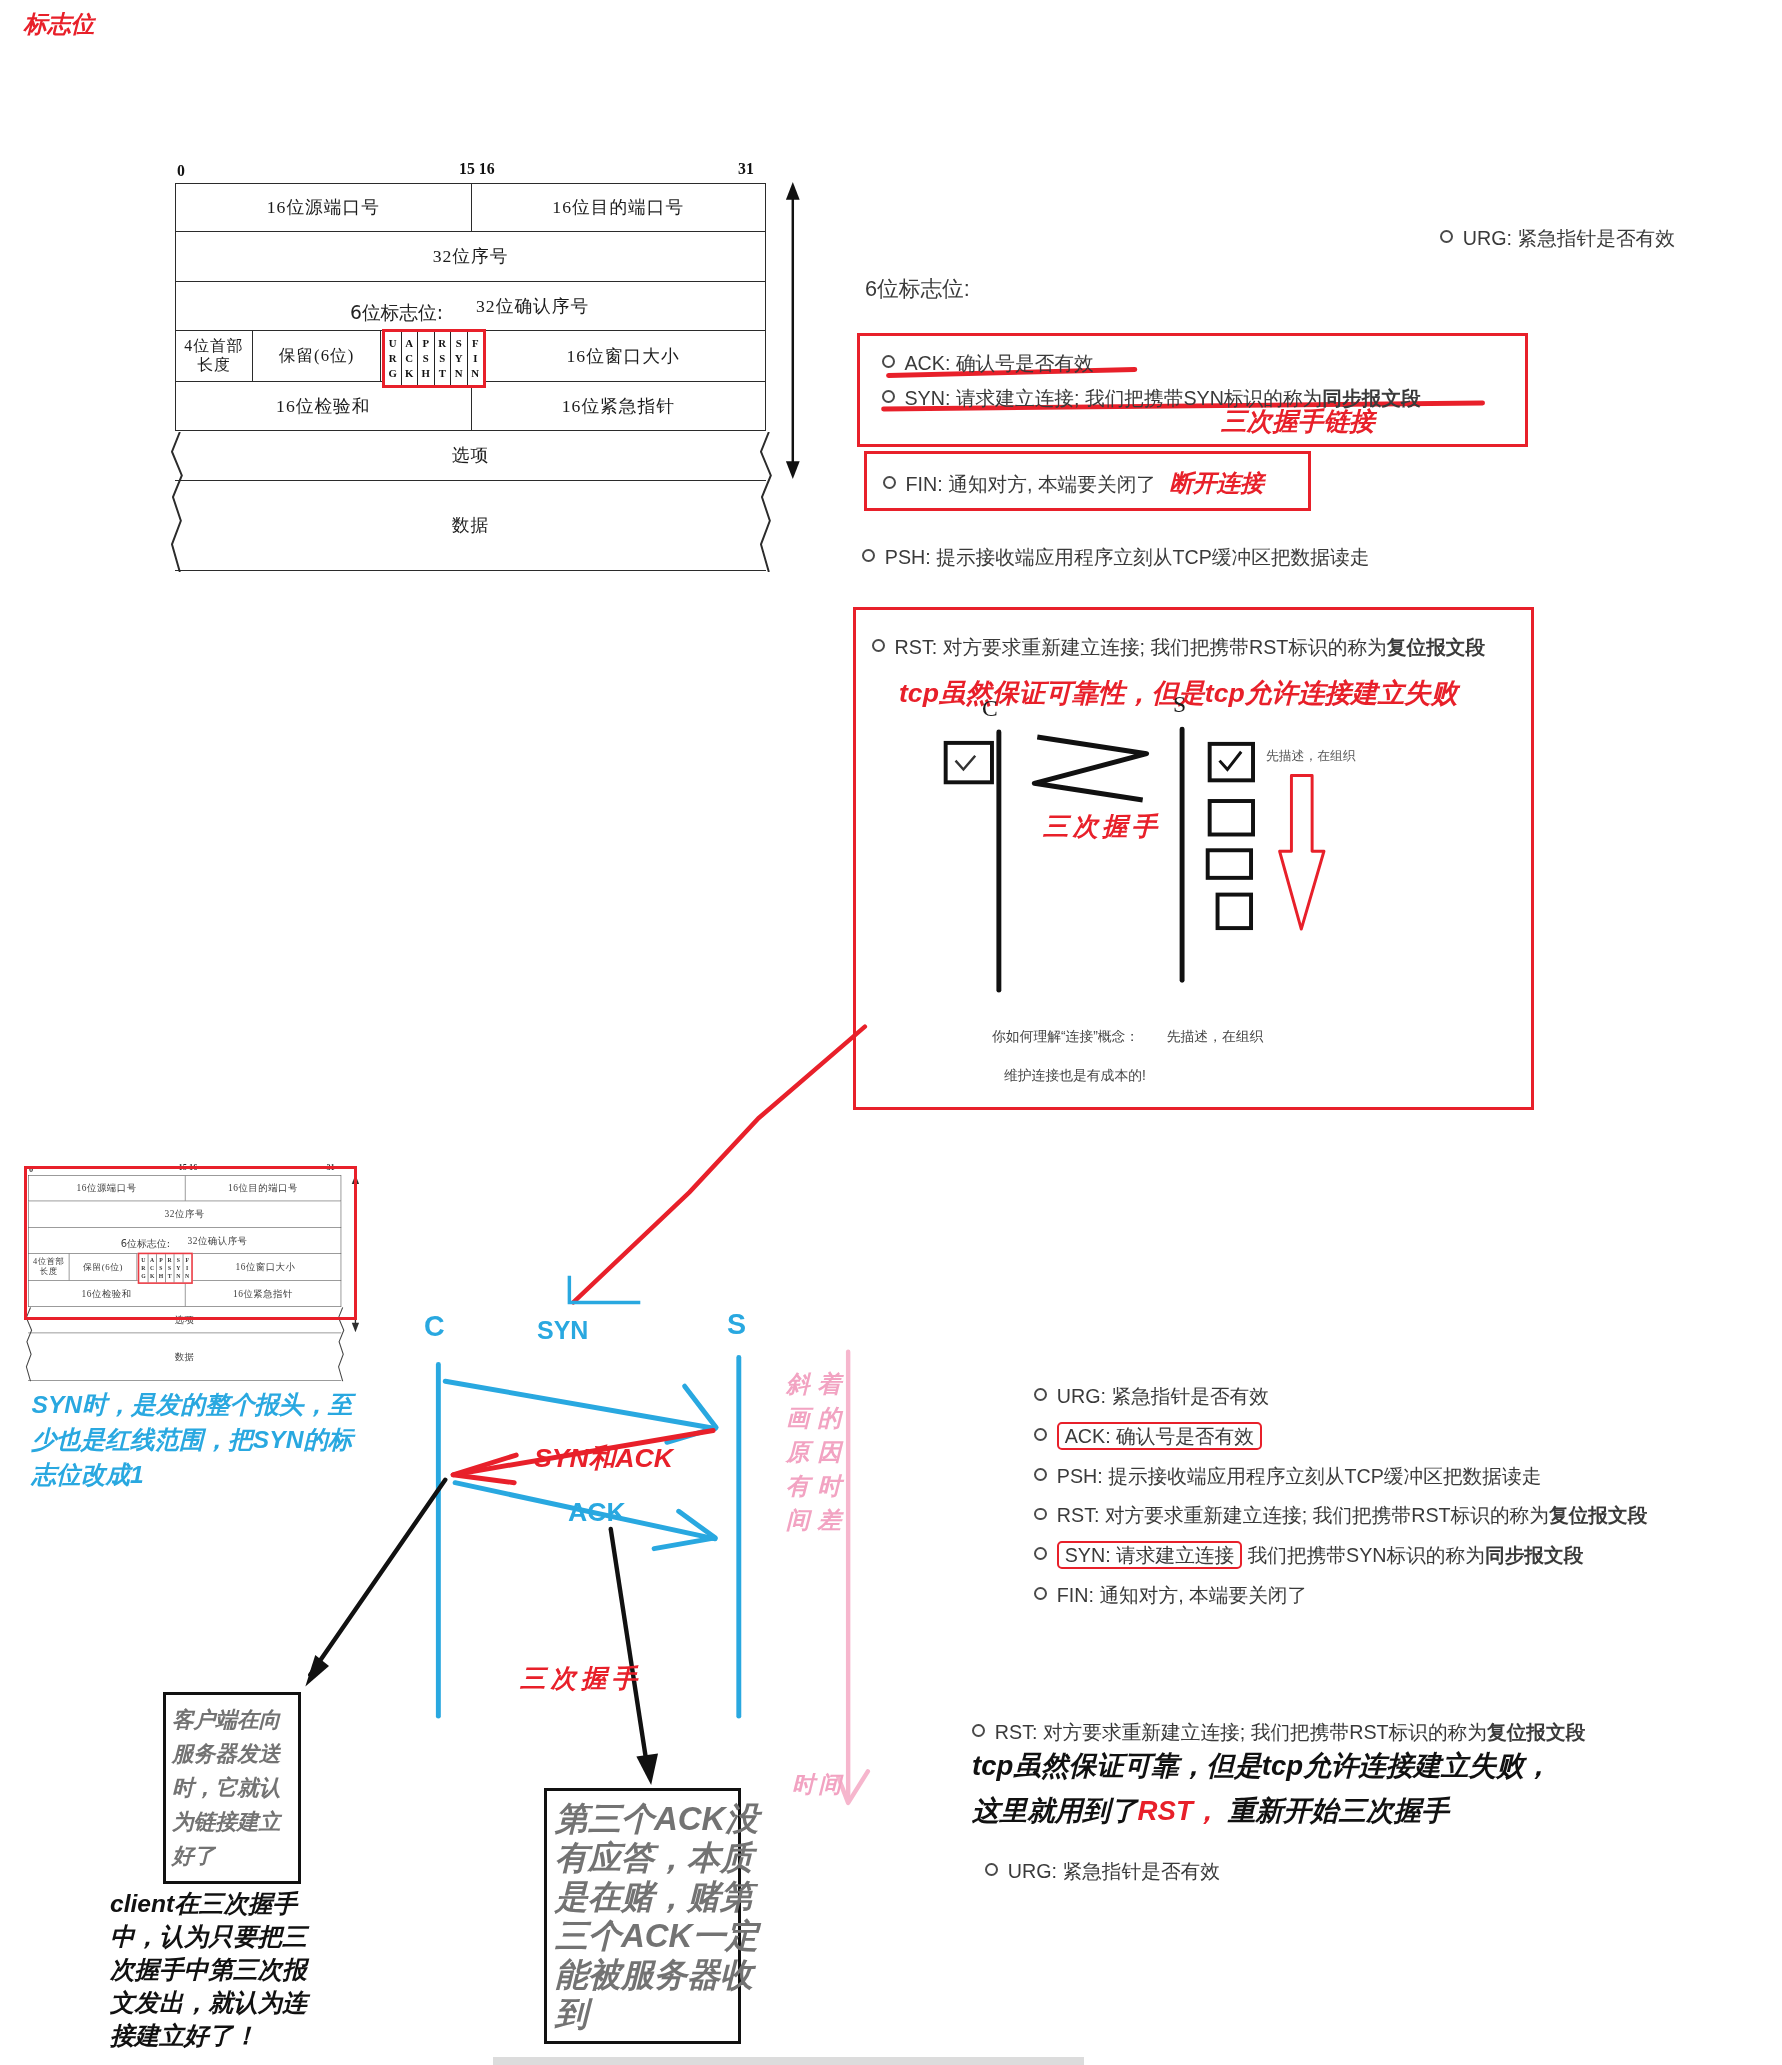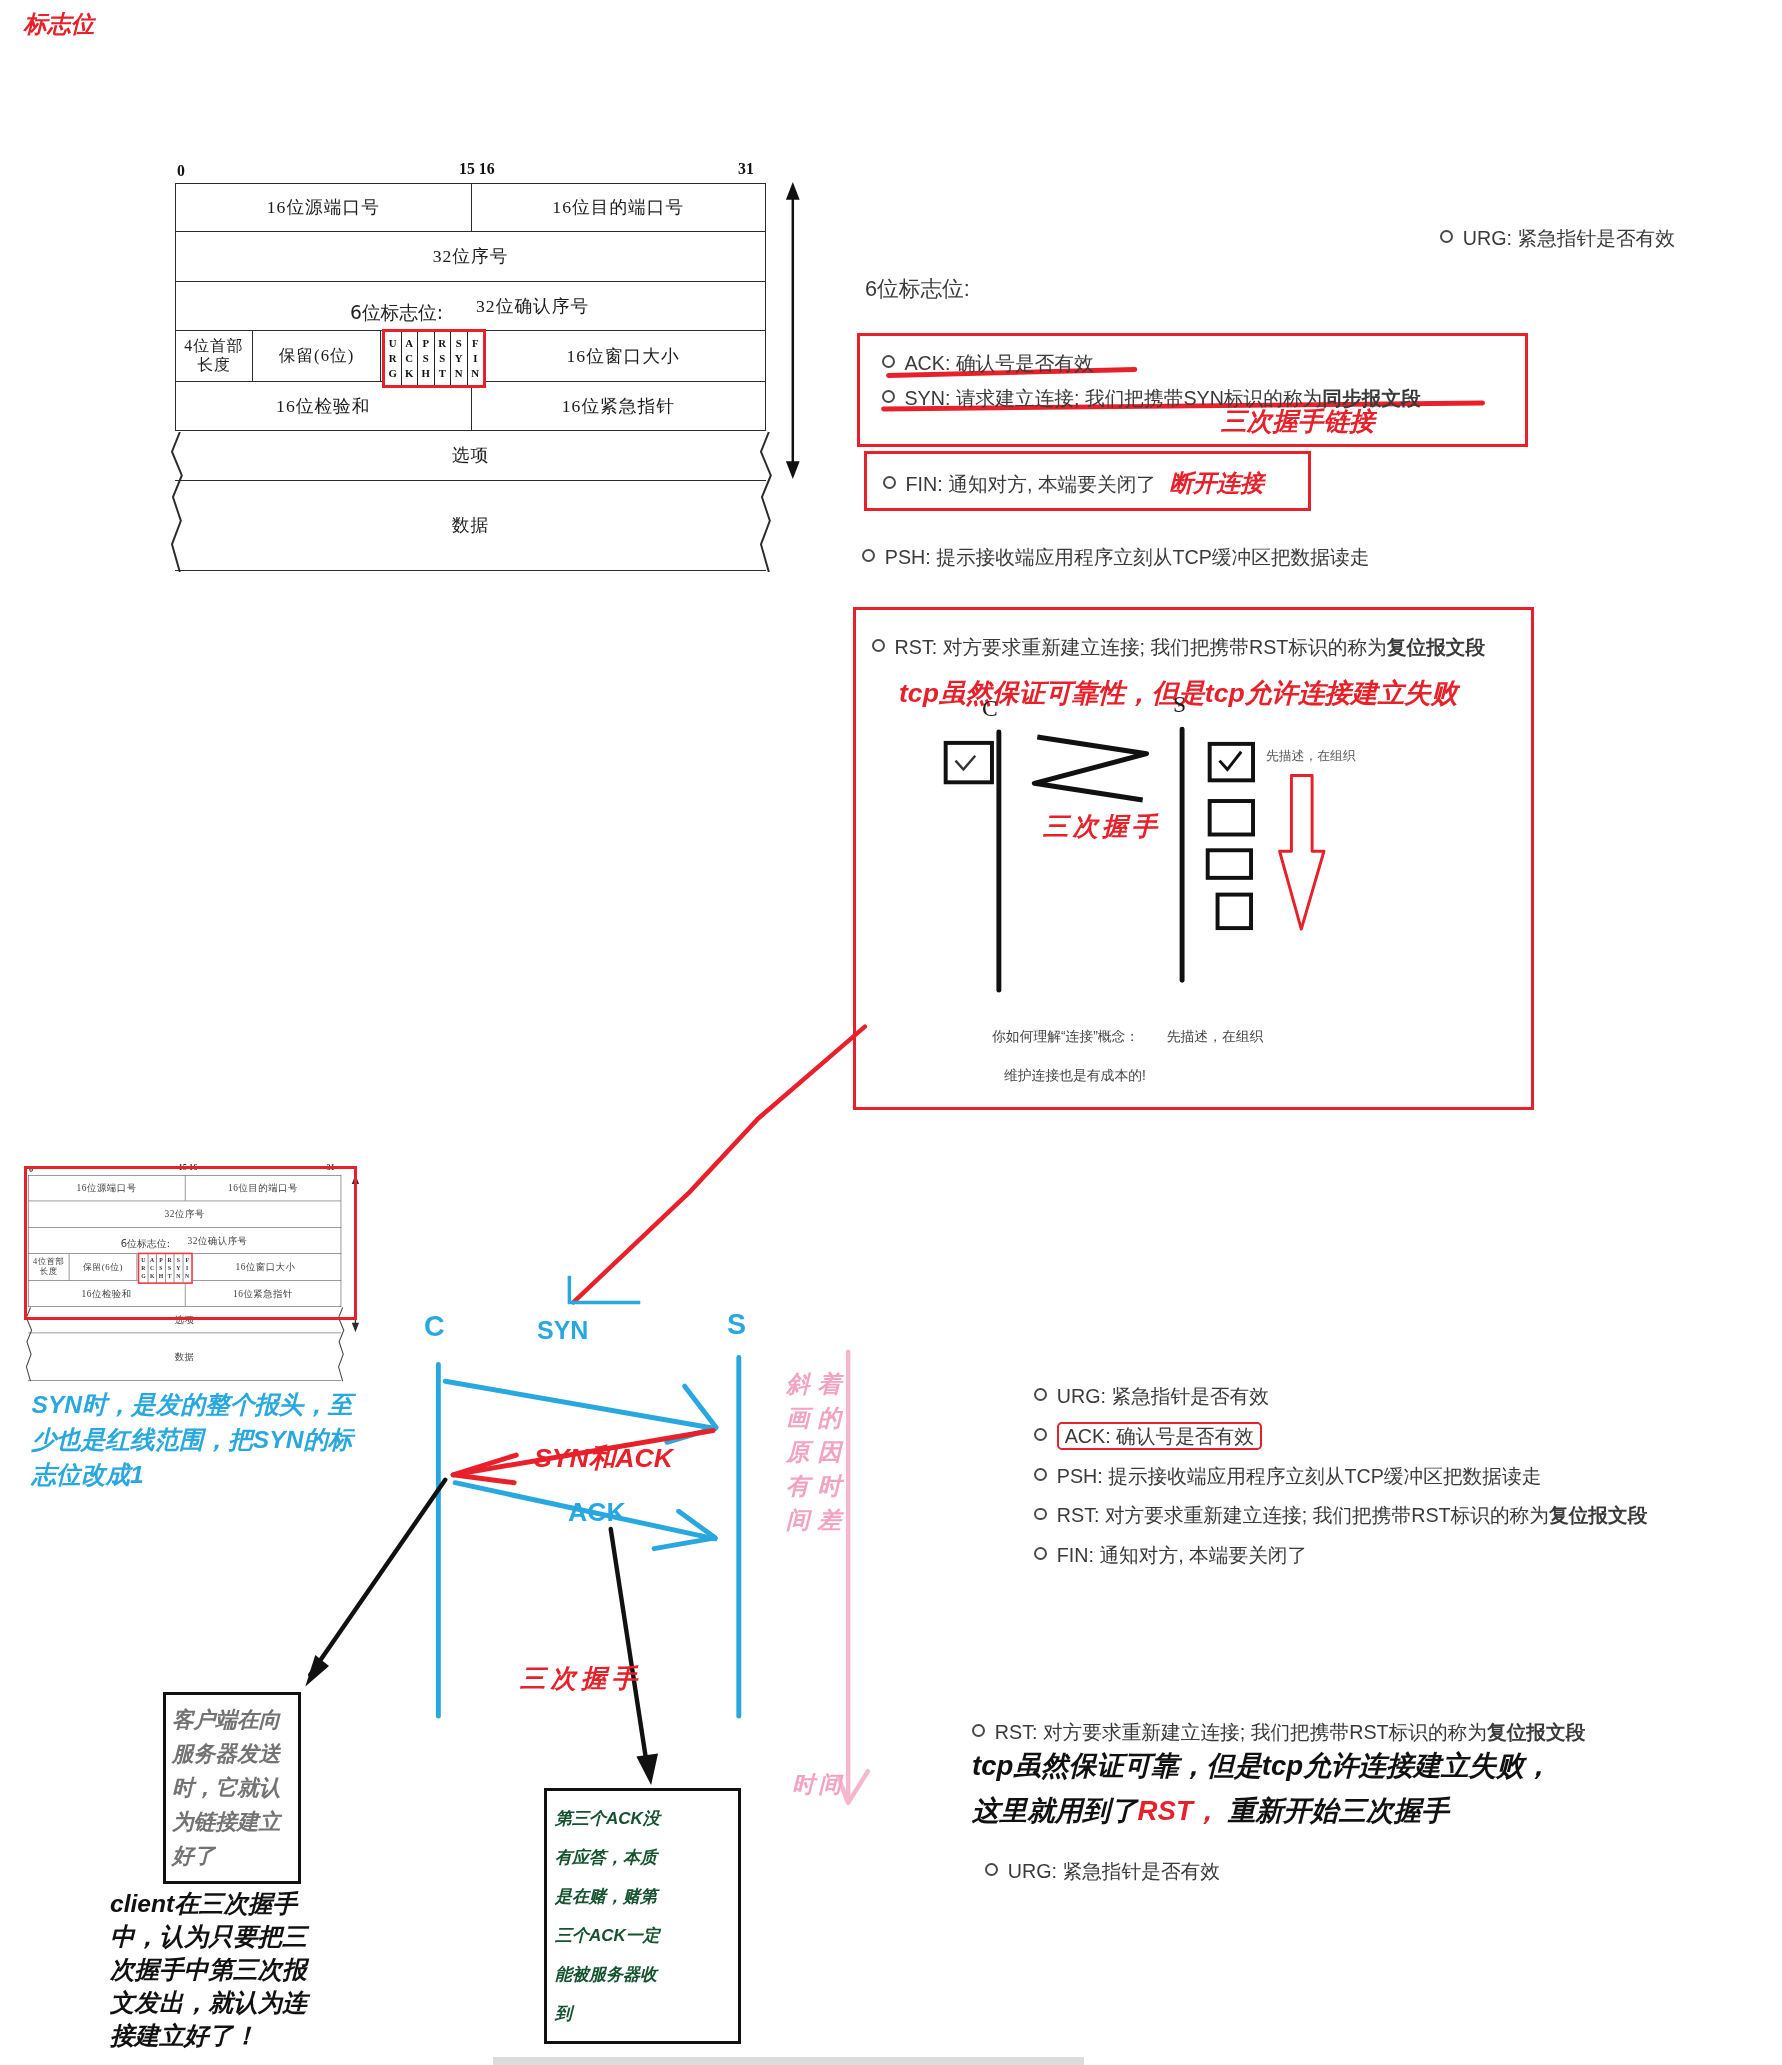--- a/index.html
+++ b/index.html
@@ -305,20 +305,23 @@
   </div>
   <div class="ui" style="margin-bottom:12.8px">
     <span class="bdot"></span><span class="redbox-inline">ACK: 确认号是否有效</span>
   </div>
   <div class="ui" style="margin-bottom:12.8px">
     <span class="bdot"></span><span>PSH: 提示接收端应用程序立刻从TCP缓冲区把数据读走</span>
   </div>
   <div class="ui" style="margin-bottom:12.8px">
     <span class="bdot"></span><span>RST: 对方要求重新建立连接; 我们把携带RST标识的称为</span><b>复位报文段</b>
   </div>
+  <div class="ui" style="margin-bottom:12.8px">
+    <span class="bdot"></span><span class="redbox-inline">SYN: 请求建立连接</span><span> 我们把携带SYN标识的称为</span><b>同步报文段</b>
+  </div>
   <div class="ui">
     <span class="bdot"></span><span>FIN: 通知对方, 本端要关闭了</span>
   </div>
 </div>
 
 <div class="abs" style="left:163px;top:1692px;width:120px;border:3px solid #111;padding:7.9px 5.9px;z-index:2">
   <div class="hw" style="font-size:21.7px;line-height:34px;color:#737373">
     <div>客户端在向</div>
     <div>服务器发送</div>
     <div>时，它就认</div>
@@ -329,21 +332,21 @@
 
 <div class="abs hw" style="left:110px;top:1887px;font-size:24.6px;line-height:33px;color:#111;z-index:2">
   <div>client在三次握手</div>
   <div>中，认为只要把三</div>
   <div>次握手中第三次报</div>
   <div>文发出，就认为连</div>
   <div>接建立好了！</div>
 </div>
 
 <div class="abs" style="left:544px;top:1788px;width:175px;border:3.4px solid #111;padding:7.9px 7.9px;z-index:2">
-  <div class="hw" style="font-size:17px;line-height:39px;color:#14532d">
+  <div class="hw" style="font-size:33px;line-height:39px;color:#737373">
     <div>第三个ACK没</div>
     <div>有应答，本质</div>
     <div>是在赌，赌第</div>
     <div>三个ACK一定</div>
     <div>能被服务器收</div>
     <div>到</div>
   </div>
 </div>
 
 <div class="abs" style="left:972px;top:1719px;z-index:2">

